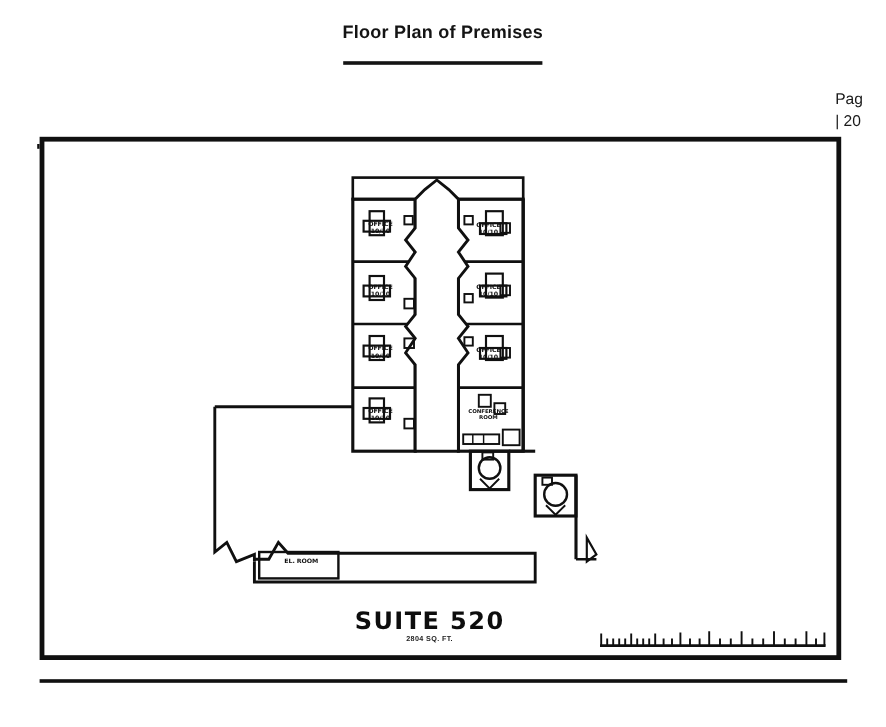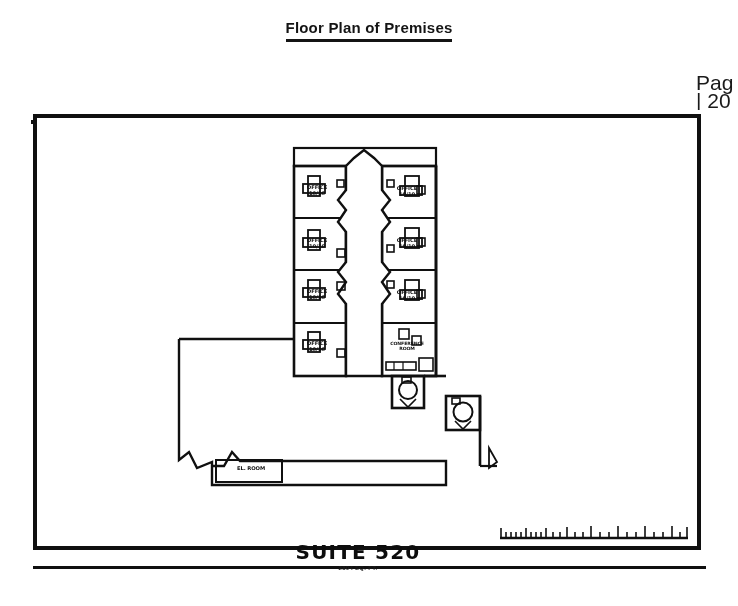--- a/index.html
+++ b/index.html
@@ -24,29 +24,29 @@
     width: 738px;
     text-align: center;
     font-size: 15px;
     font-weight: bold;
     letter-spacing: 0.2px;
     color: #141414;
   }
   #doc-title .t {
     display: inline-block;
     border-bottom: 3px solid #141414;
-    padding-bottom: 3px;
+    padding-bottom: 15px;
   }
 
   #page-marker {
     position: absolute;
     right: 2px;
     top: 74px;
     width: 40px;
-    font-size: 21px;
+    font-size: 13px;
     line-height: 18px;
     color: #1a1a1a;
     text-align: left;
     overflow: hidden;
     white-space: nowrap;
   }
 
   
   #plan-frame {
     position: absolute;
@@ -89,21 +89,20 @@
     top: 505px;
     width: 160px;
     text-align: center;
   }
   #suite-name {
     font-size: 20px;
     font-weight: bold;
     letter-spacing: 1.2px;
     color: #0d0d0d;
     font-family: "DejaVu Sans", sans-serif;
-    margin-top: 35px;
   }
   #suite-area {
     margin-top: 1px;
     font-size: 6px;
     font-weight: bold;
     letter-spacing: 0.3px;
     color: #1c1c1c;
     filter: blur(0.35px);
   }
 

